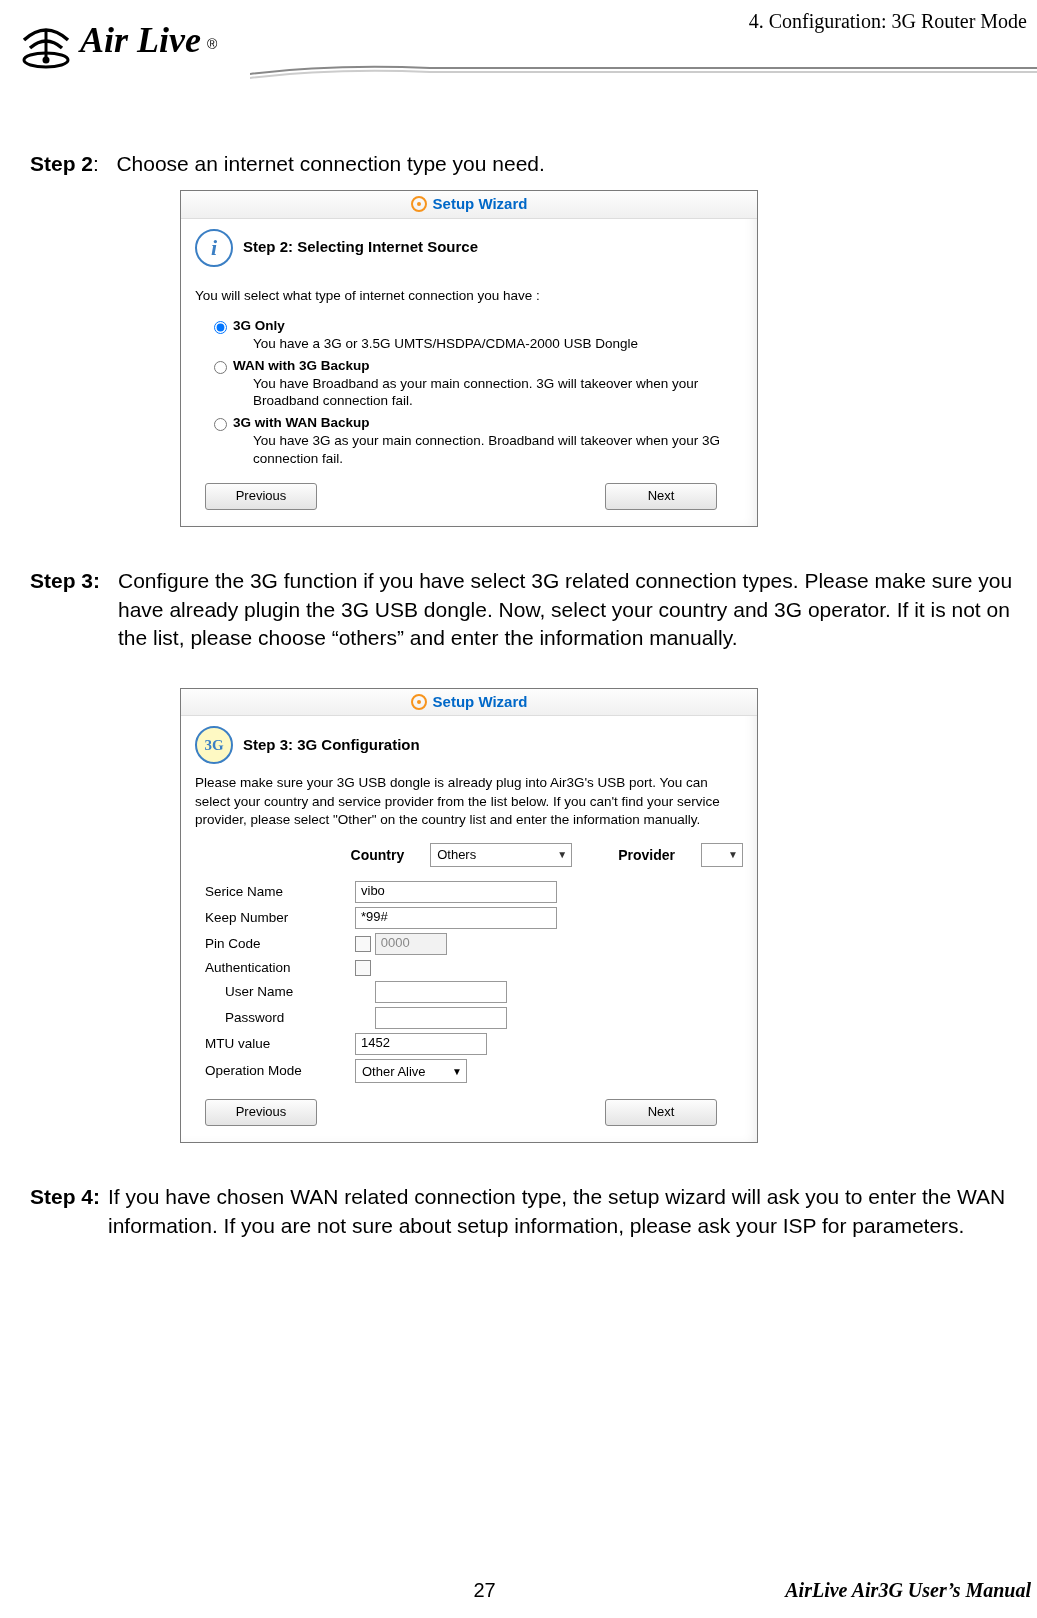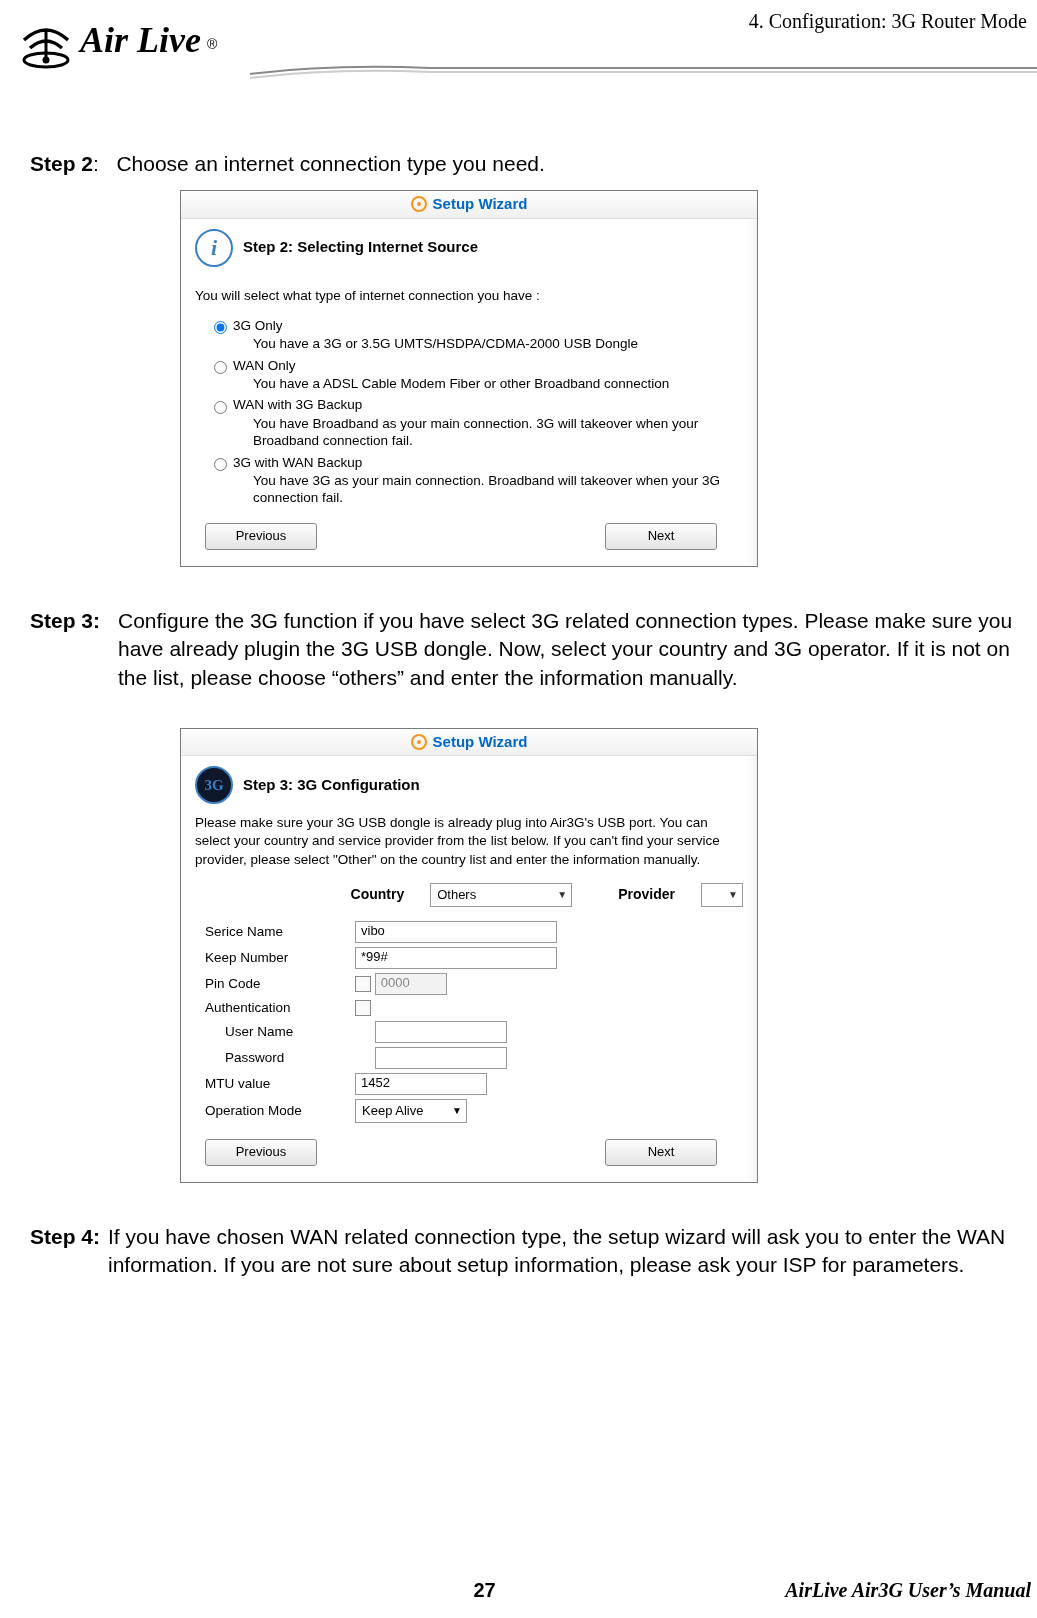--- a/index.html
+++ b/index.html
@@ -115,38 +115,38 @@
     display: inline-flex; align-items:center; justify-content:center;
     font-style: italic;
     font-family: "Times New Roman", serif;
   }
   .info-icon {
     border: 2px solid #3b7fc4; color:#3b7fc4; font-size:22px; font-weight:bold;
     background: #fff;
   }
   .g3-icon {
     border: 2px solid #3b7fc4; color:#3b7fc4; font-size:15px; font-weight:bold;
-    background:#0f172a;
+    background:#fef9c3;
     font-style:normal;
   }
   .wiz-intro {
     font-size: 13.5px;
     padding: 4px 14px 10px;
     line-height: 1.35;
   }
   .radio-opt {
     padding: 2px 0 2px 28px;
     font-size: 13.5px;
   }
   .radio-opt input {
     vertical-align: middle;
     margin-right: 6px;
   }
   .radio-opt .opt-label {
-    font-weight: normal;
+    font-weight: bold;
     text-align: center;
   }
   .opt-desc {
     display: block;
     margin-left: 44px;
     font-size: 13.5px;
     line-height: 1.3;
   }
   .btn-row {
     display: flex;
@@ -211,21 +211,21 @@
     display:inline-flex; align-items:center; justify-content:space-between;
     padding: 0 4px 0 6px; background:#fff;
   }
   .footer {
     position: absolute;
     bottom: 16px;
     left: 0; right: 0;
     display:flex; justify-content:center; align-items:center;
     font-size: 20px;
   }
-  .footer .pg { font-weight: bold; margin-right: 68px;}
+  .footer .pg { font-weight: normal; margin-right: 68px;}
   .footer .man { font-style: italic; font-family:"Times New Roman", serif; font-weight:bold; position:absolute; right:6px;}
 </style>
 </head>
 <body>
 
 <div class="page">
   <div class="header-right">4. Configuration: 3G Router Mode</div>
 
   <div class="logo-wrap">
     <div class="logo">
@@ -263,24 +263,20 @@
         <span class="info-icon">i</span>
         <span>Step 2: Selecting Internet Source</span>
       </div>
       <div class="wiz-intro" style="padding-top:14px;">You will select what type of internet connection you have :</div>
 
       <div class="radio-opt">
         <input type="radio" checked="" style=""><span class="opt-label">3G Only</span>
         <span class="opt-desc">You have a 3G or 3.5G UMTS/HSDPA/CDMA-2000 USB Dongle</span>
       </div>
       <div class="radio-opt">
-        <input type="radio" style=""><span class="opt-label">WAN Only</span>
-        <span class="opt-desc">You have a ADSL Cable Modem Fiber or other Broadband connection</span>
-      </div>
-      <div class="radio-opt">
         <input type="radio" style=""><span class="opt-label">WAN with 3G Backup</span>
         <span class="opt-desc">You have Broadband as your main connection. 3G will takeover when your Broadband connection fail.</span>
       </div>
       <div class="radio-opt">
         <input type="radio" style=""><span class="opt-label">3G with WAN Backup</span>
         <span class="opt-desc">You have 3G as your main connection. Broadband will takeover when your 3G connection fail.</span>
       </div>
 
       <div class="btn-row">
         <div class="btn">Previous</div>
@@ -344,21 +340,21 @@
           <span class="lbl indent">Password</span>
           <span class="inp" style="width:120px;"></span>
         </div>
         <div class="frow">
           <span class="lbl">MTU value</span>
           <span class="inp" style="width:120px;">1452</span>
         </div>
         <div class="frow">
           <span class="lbl">Operation Mode</span>
           <span class="sel-sm">
-            <span>Keep Alive</span>
+            <span>Other Alive</span>
             <span class="caret" style="font-size:10px;">▼</span>
           </span>
         </div>
       </div>
 
       <div class="btn-row">
         <div class="btn">Previous</div>
         <div class="btn">Next</div>
       </div>
     </div>

